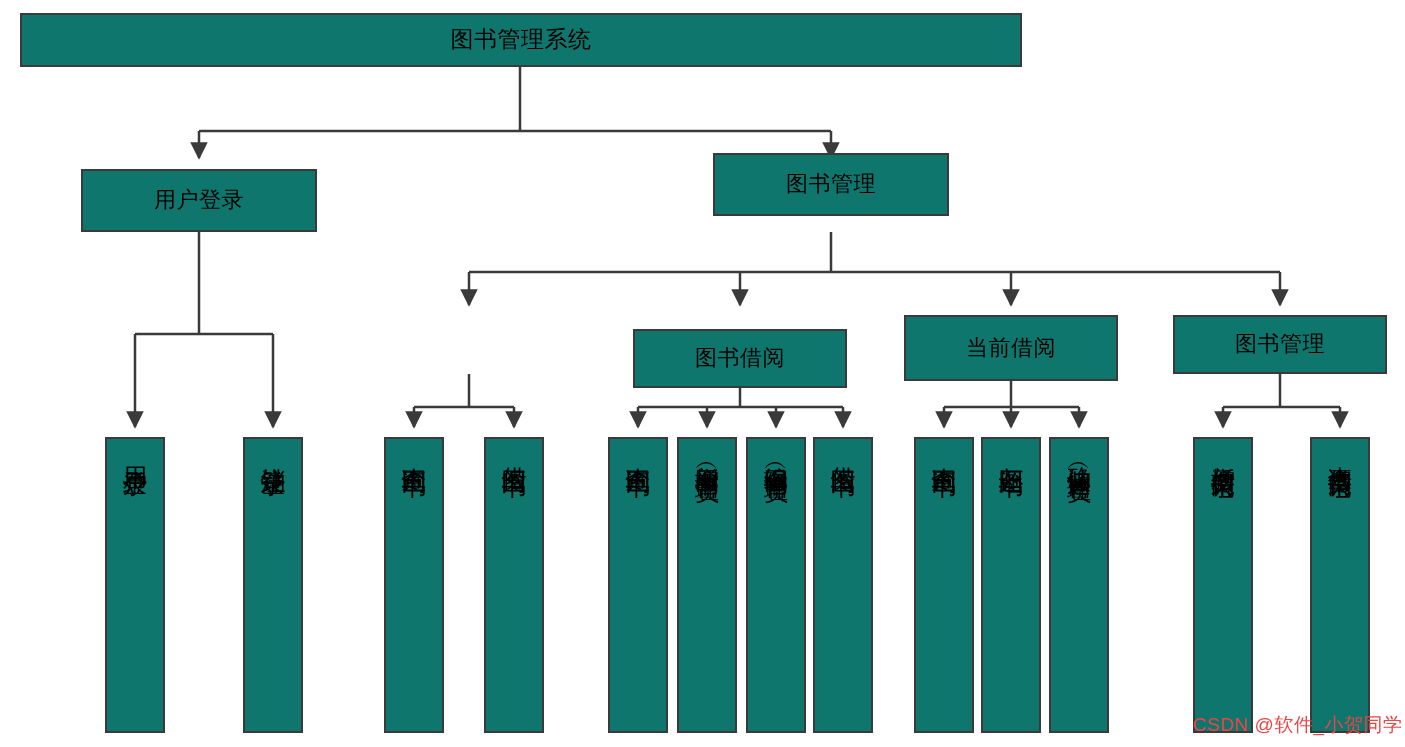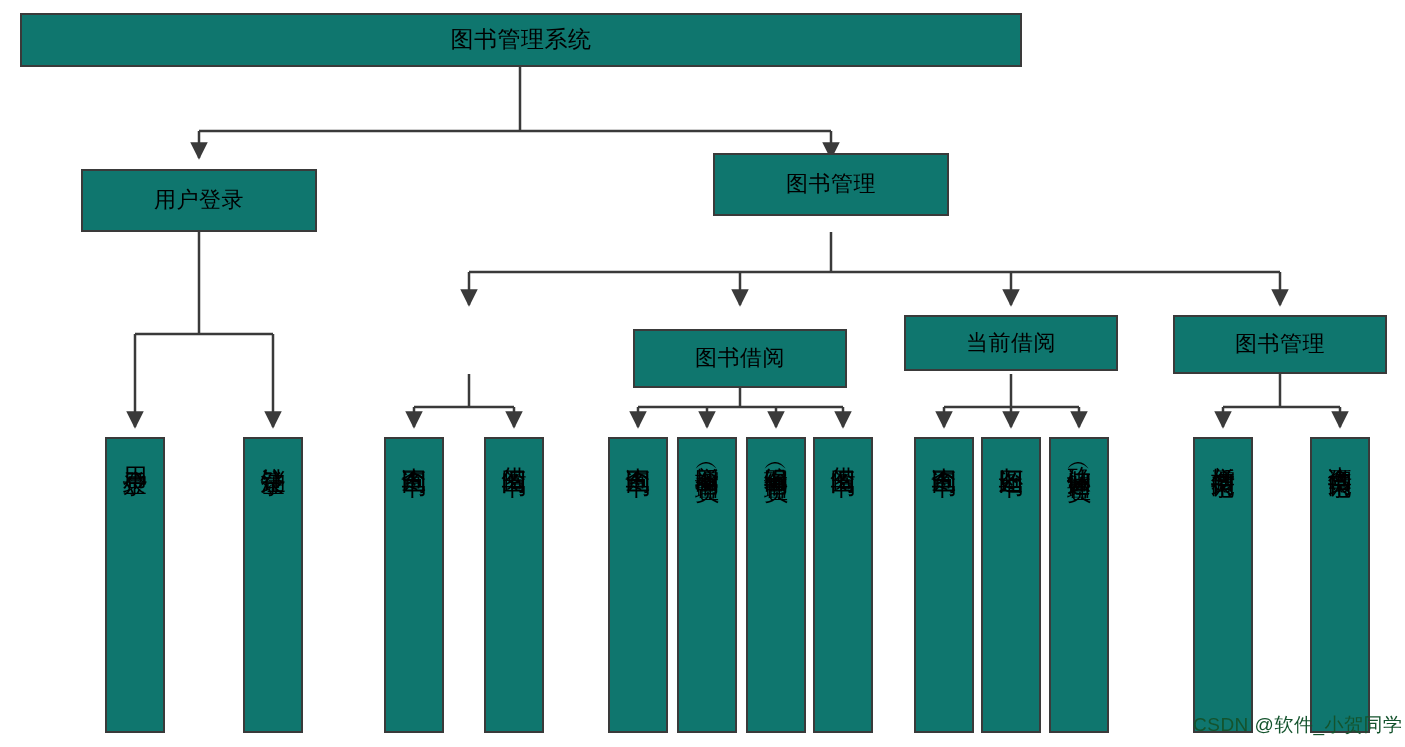--- a/index.html
+++ b/index.html
@@ -60,21 +60,21 @@
     font-size: 25px;
     line-height: 1.0;
     letter-spacing: 2px;
     white-space: nowrap;
   }
   .node.vert.tall .node-label {
     font-size: 24px;
   }
   .watermark {
     position: absolute;
-    color: #14532d;
+    color: #ef4444;
     font-size: 19px;
     white-space: nowrap;
     z-index: 3;
     letter-spacing: 0.5px;
   }
 </style>
 </head>
 <body>
 
 <div id="canvas">
@@ -136,21 +136,21 @@
   <div class="node horiz" style="left:81px; top:169px; width:236px; height:63px;">
     <span class="node-label">用户登录</span>
   </div>
   <div class="node horiz" style="left:713px; top:153px; width:236px; height:63px;">
     <span class="node-label">图书管理</span>
   </div>
 
   <div class="node horiz" style="left:633px; top:315px; width:214px; height:59px;margin-top:14px;">
     <span class="node-label">图书借阅</span>
   </div>
-  <div class="node horiz" style="left:904px; top:315px; width:214px; height:56px;">
+  <div class="node horiz" style="left:904px; top:315px; width:214px; height:66px;">
     <span class="node-label">当前借阅</span>
   </div>
   <div class="node horiz" style="left:1173px; top:315px; width:214px; height:59px;">
     <span class="node-label">图书管理</span>
   </div>
 
   <div class="node vert" style="left:105px; top:437px; width:60px; height:296px;">
     <span class="node-label">用户登录</span>
   </div>
   <div class="node vert" style="left:243px; top:437px; width:60px; height:296px;">

